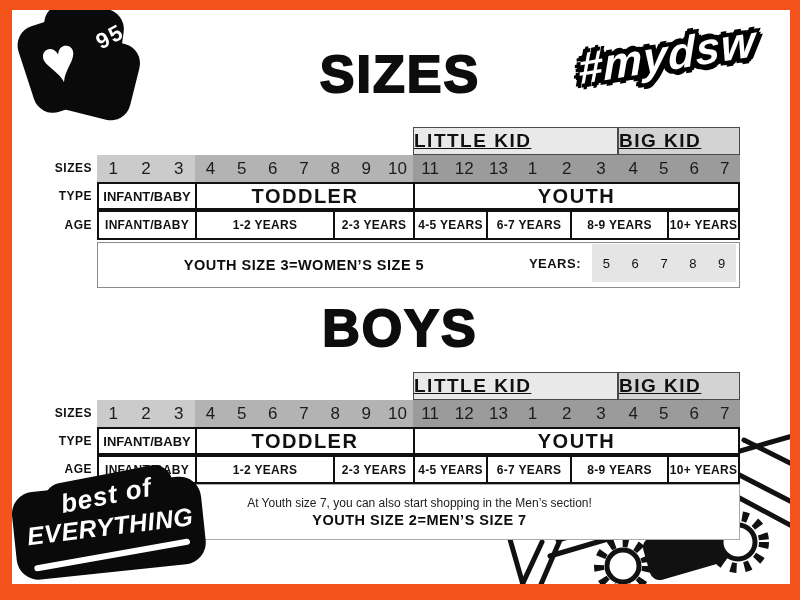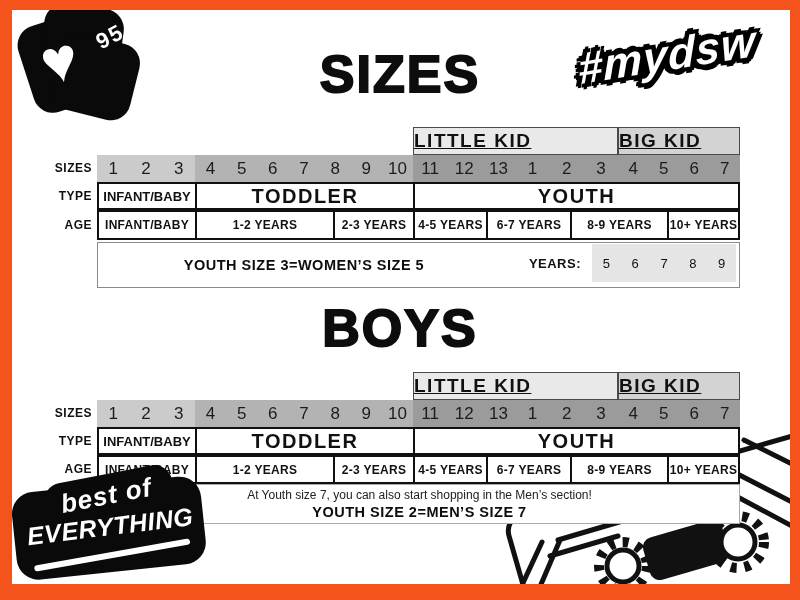--- a/index.html
+++ b/index.html
@@ -239,21 +239,21 @@
   <div class="trow cellrow" style="top:455px;height:29px;">
     <div class="fs12" style="width:96px;">INFANT/BABY</div>
     <div class="fs12" style="width:138px;">1-2 YEARS</div>
     <div class="fs12" style="width:80px;">2-3 YEARS</div>
     <div class="fs12" style="width:73px;">4-5 YEARS</div>
     <div class="fs12" style="width:84px;">6-7 YEARS</div>
     <div class="fs12" style="width:97px;">8-9 YEARS</div>
     <div class="fs12" style="width:71px;">10+ YEARS</div>
   </div>
 
-  <div class="notebox" style="top:484px;height:40px;border-color:#aaa;">
+  <div class="notebox" style="top:484px;height:56px;border-color:#aaa;">
     <div class="note-text" style="width:643px;">
       <div class="note-l1">At Youth size 7, you can also start shopping in the Men’s section!</div>
       <div class="note-l2">YOUTH SIZE 2=MEN’S SIZE 7</div>
     </div>
   </div>
 
   <div class="sticker">
     <div class="sticker-bg2"></div>
     <div class="sticker-bg"></div>
     <div class="sticker-l1">best of</div>

